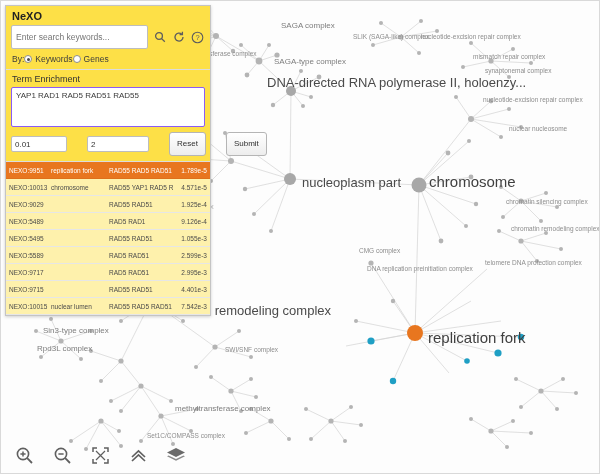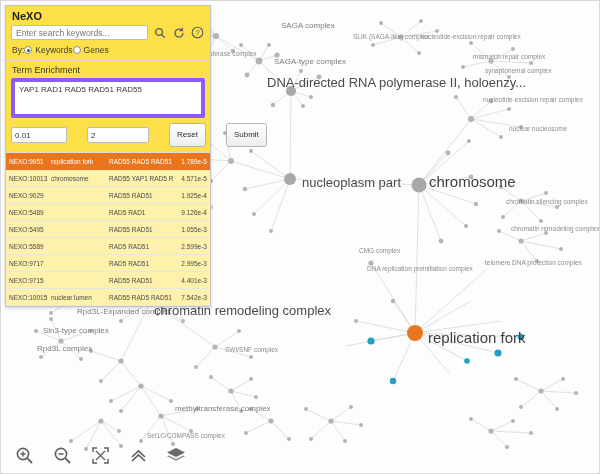--- a/index.html
+++ b/index.html
@@ -64,21 +64,21 @@
     color: #222;
   }
   .search-row {
     display: flex;
     align-items: center;
     padding: 0 5px 4px 5px;
     gap: 4px;
   }
   .search-input {
     flex: 1;
-    height: 15px;
+    height: 24px;
     border: 1px solid #bdbdbd;
     background: #fff;
     border-radius: 2px;
     font-size: 8.5px;
     padding: 0 4px;
     color: #9a9a9a;
     box-sizing: border-box;
     font-family: "Liberation Sans", sans-serif;
   }
   .icon-btn {
@@ -116,21 +116,21 @@
   }
   .section-title {
     padding: 4px 6px 3px 6px;
     font-size: 9px;
     color: #333;
   }
   .textarea-box {
     margin: 0 5px 5px 5px;
     height: 40px;
     background: #fff;
-    border: 4px solid #8b5cf6;
+    border: 1px solid #8b5cf6;
     border-radius: 2px;
     font-size: 8px;
     color: #3a3a3a;
     padding: 3px 4px;
     box-sizing: border-box;
     overflow: hidden;
     font-family: "Liberation Sans", sans-serif;
   }
   .params-row {
     display: flex;

